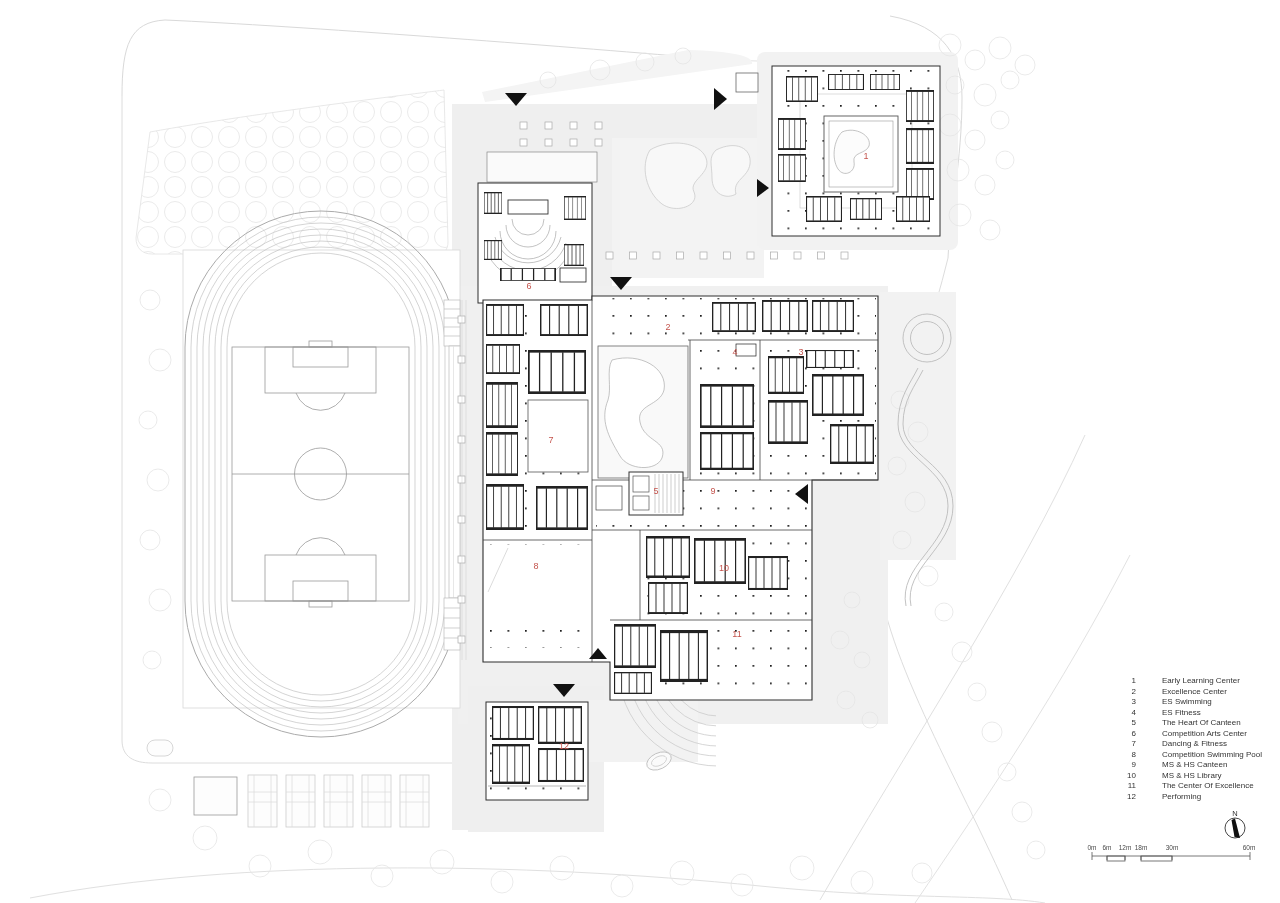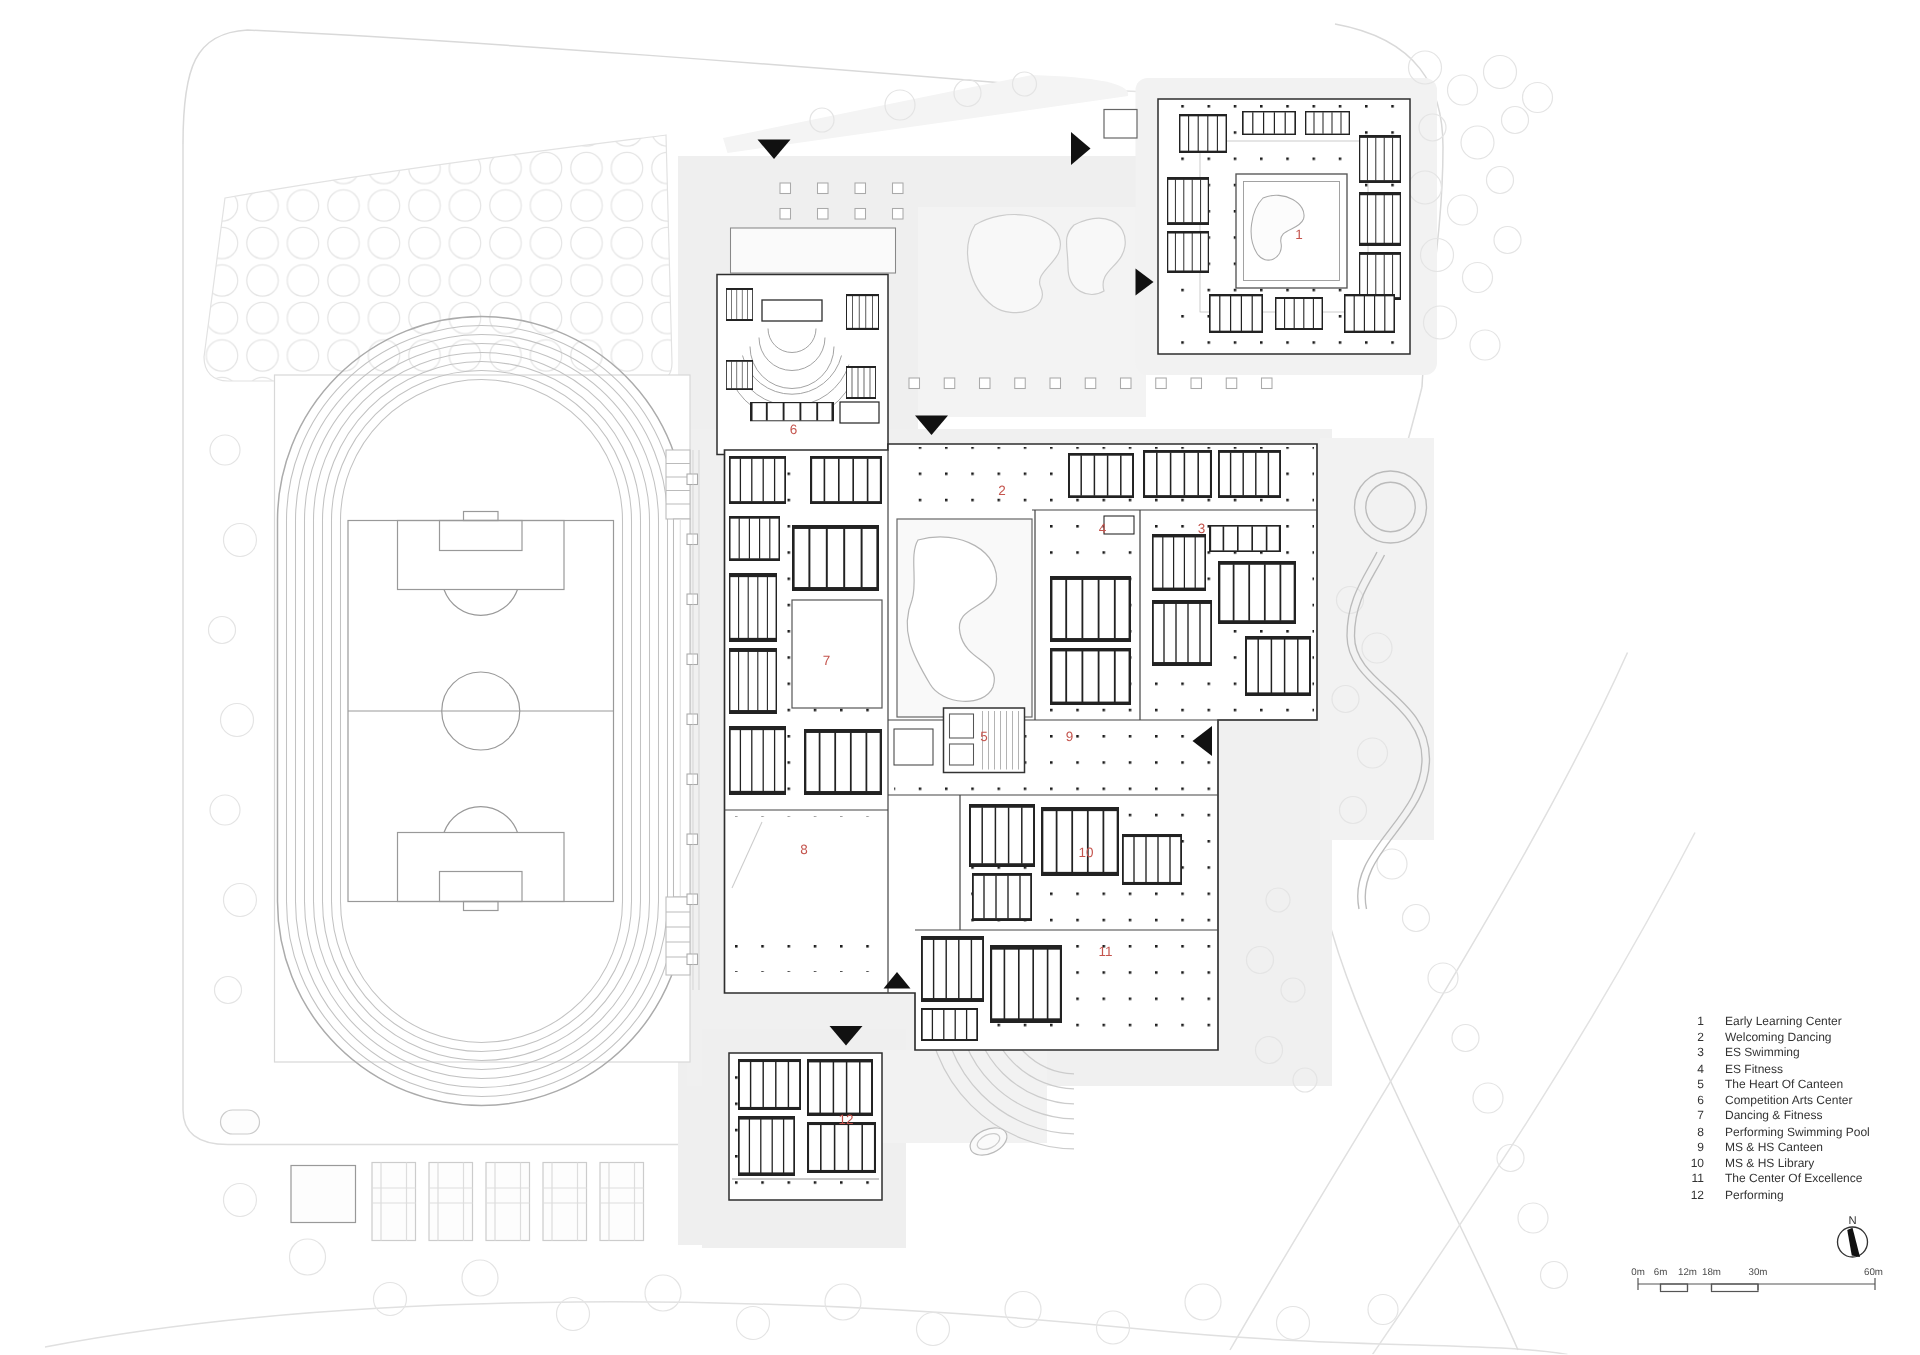--- a/index.html
+++ b/index.html
@@ -5,21 +5,21 @@
   html,body{margin:0;padding:0;background:#fff;}
   #canvas{position:relative;width:1280px;height:903px;background:#ffffff;overflow:hidden;
           font-family:"Liberation Sans", sans-serif;}
   svg{position:absolute;left:0;top:0;}
   .plan-num{font-family:"Liberation Sans",sans-serif;font-size:9px;fill:var(--accent,#c4544d);text-anchor:middle;}
   .scale-num{font-family:"Liberation Sans",sans-serif;font-size:6.5px;fill:#4a4a4a;text-anchor:middle;}
   .compass-n{font-family:"Liberation Sans",sans-serif;font-size:7.5px;fill:#333;text-anchor:middle;}
   #legend{position:absolute;left:1118px;top:676px;width:160px;}
   .lrow{display:flex;align-items:baseline;height:10.55px;}
   .lnum{width:18px;text-align:right;font-size:8px;color:#333;flex:none;}
-  .ltext{margin-left:14px;font-size:8px;color:#333;white-space:nowrap;}
+  .ltext{margin-left:26px;font-size:8px;color:#333;white-space:nowrap;}
 </style>
 </head>
 <body>
 
 <div id="canvas">
 <svg width="1280" height="903" viewBox="0 0 1280 903">
   <defs>
     <pattern id="dots" width="17.5" height="17.5" patternUnits="userSpaceOnUse">
       <rect x="0" y="0" width="1.7" height="1.7" fill="#1a1a1a"></rect>
     </pattern>
@@ -394,21 +394,21 @@
 </svg>
 
 <div id="legend">
   <div>
         <div class="lrow">
           <span class="lnum">1</span>
           <span class="ltext">Early Learning Center</span>
         </div>
         <div class="lrow">
           <span class="lnum">2</span>
-          <span class="ltext">Welcoming Dancing</span>
+          <span class="ltext">Excellence Center</span>
         </div>
         <div class="lrow">
           <span class="lnum">3</span>
           <span class="ltext">ES Swimming</span>
         </div>
         <div class="lrow">
           <span class="lnum">4</span>
           <span class="ltext">ES Fitness</span>
         </div>
         <div class="lrow">
@@ -418,21 +418,21 @@
         <div class="lrow">
           <span class="lnum">6</span>
           <span class="ltext">Competition Arts Center</span>
         </div>
         <div class="lrow">
           <span class="lnum">7</span>
           <span class="ltext">Dancing &amp; Fitness</span>
         </div>
         <div class="lrow">
           <span class="lnum">8</span>
-          <span class="ltext">Performing Swimming Pool</span>
+          <span class="ltext">Competition Swimming Pool</span>
         </div>
         <div class="lrow">
           <span class="lnum">9</span>
           <span class="ltext">MS &amp; HS Canteen</span>
         </div>
         <div class="lrow">
           <span class="lnum">10</span>
           <span class="ltext">MS &amp; HS Library</span>
         </div>
         <div class="lrow">

